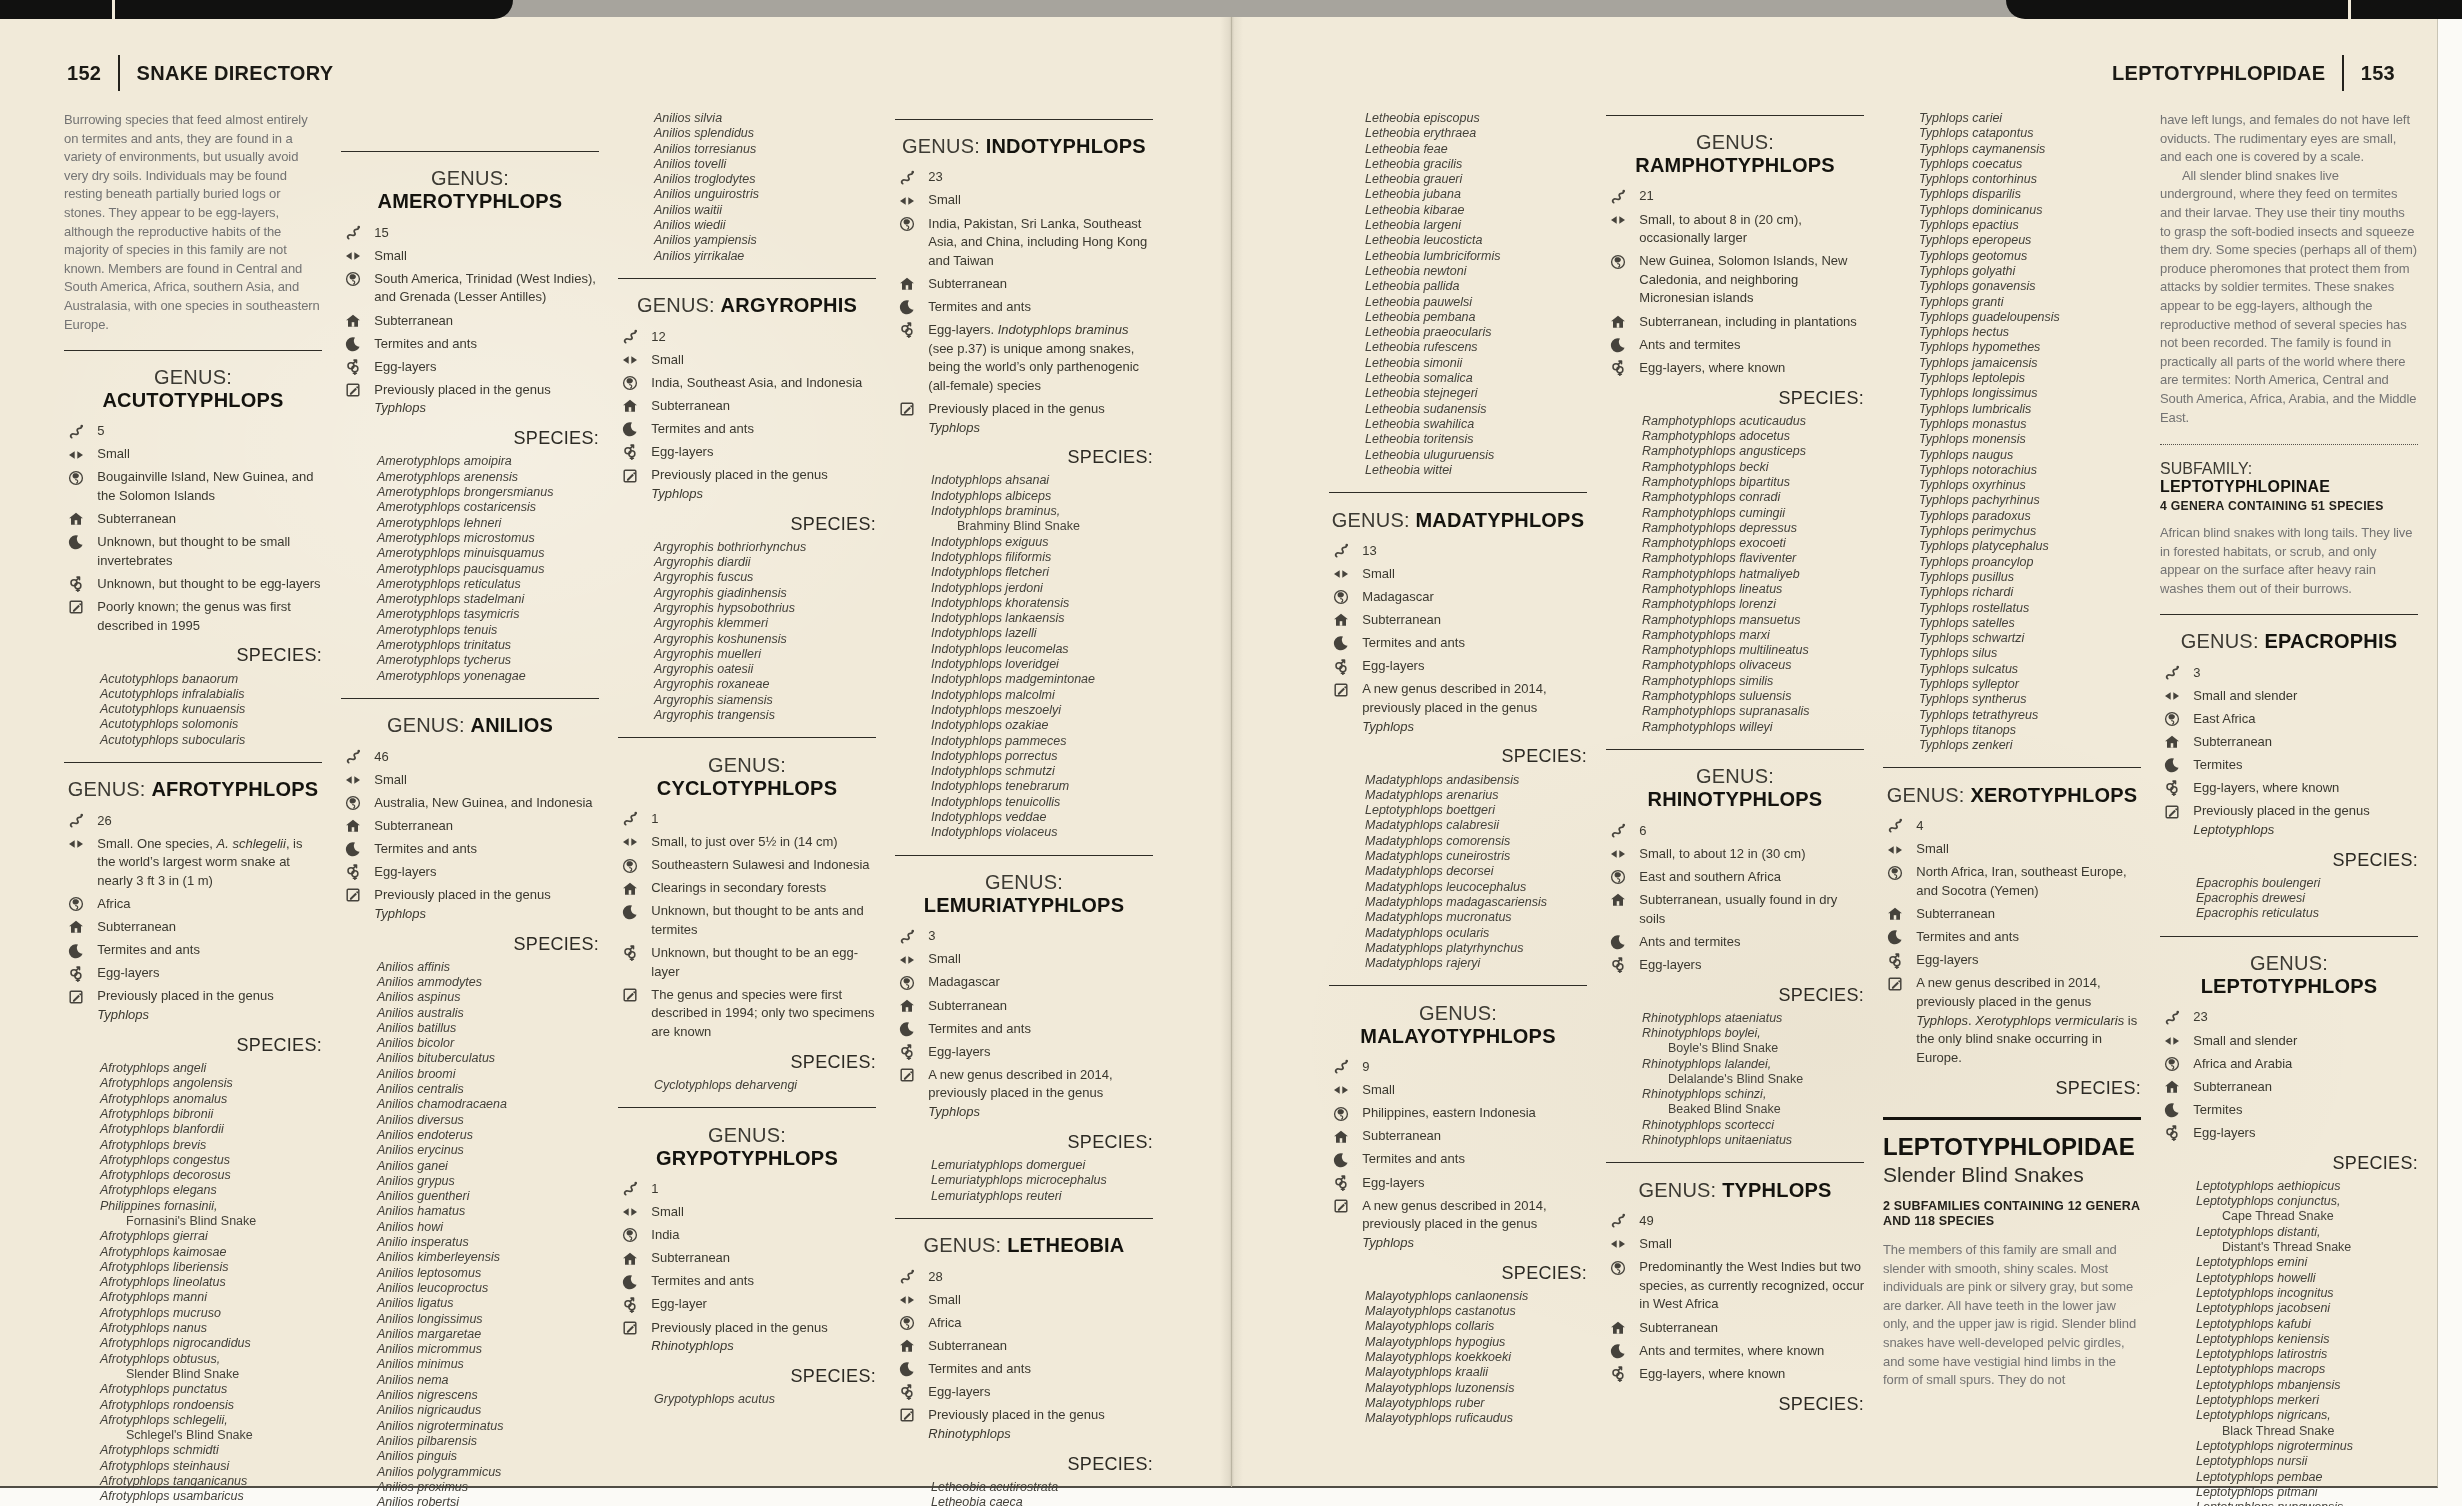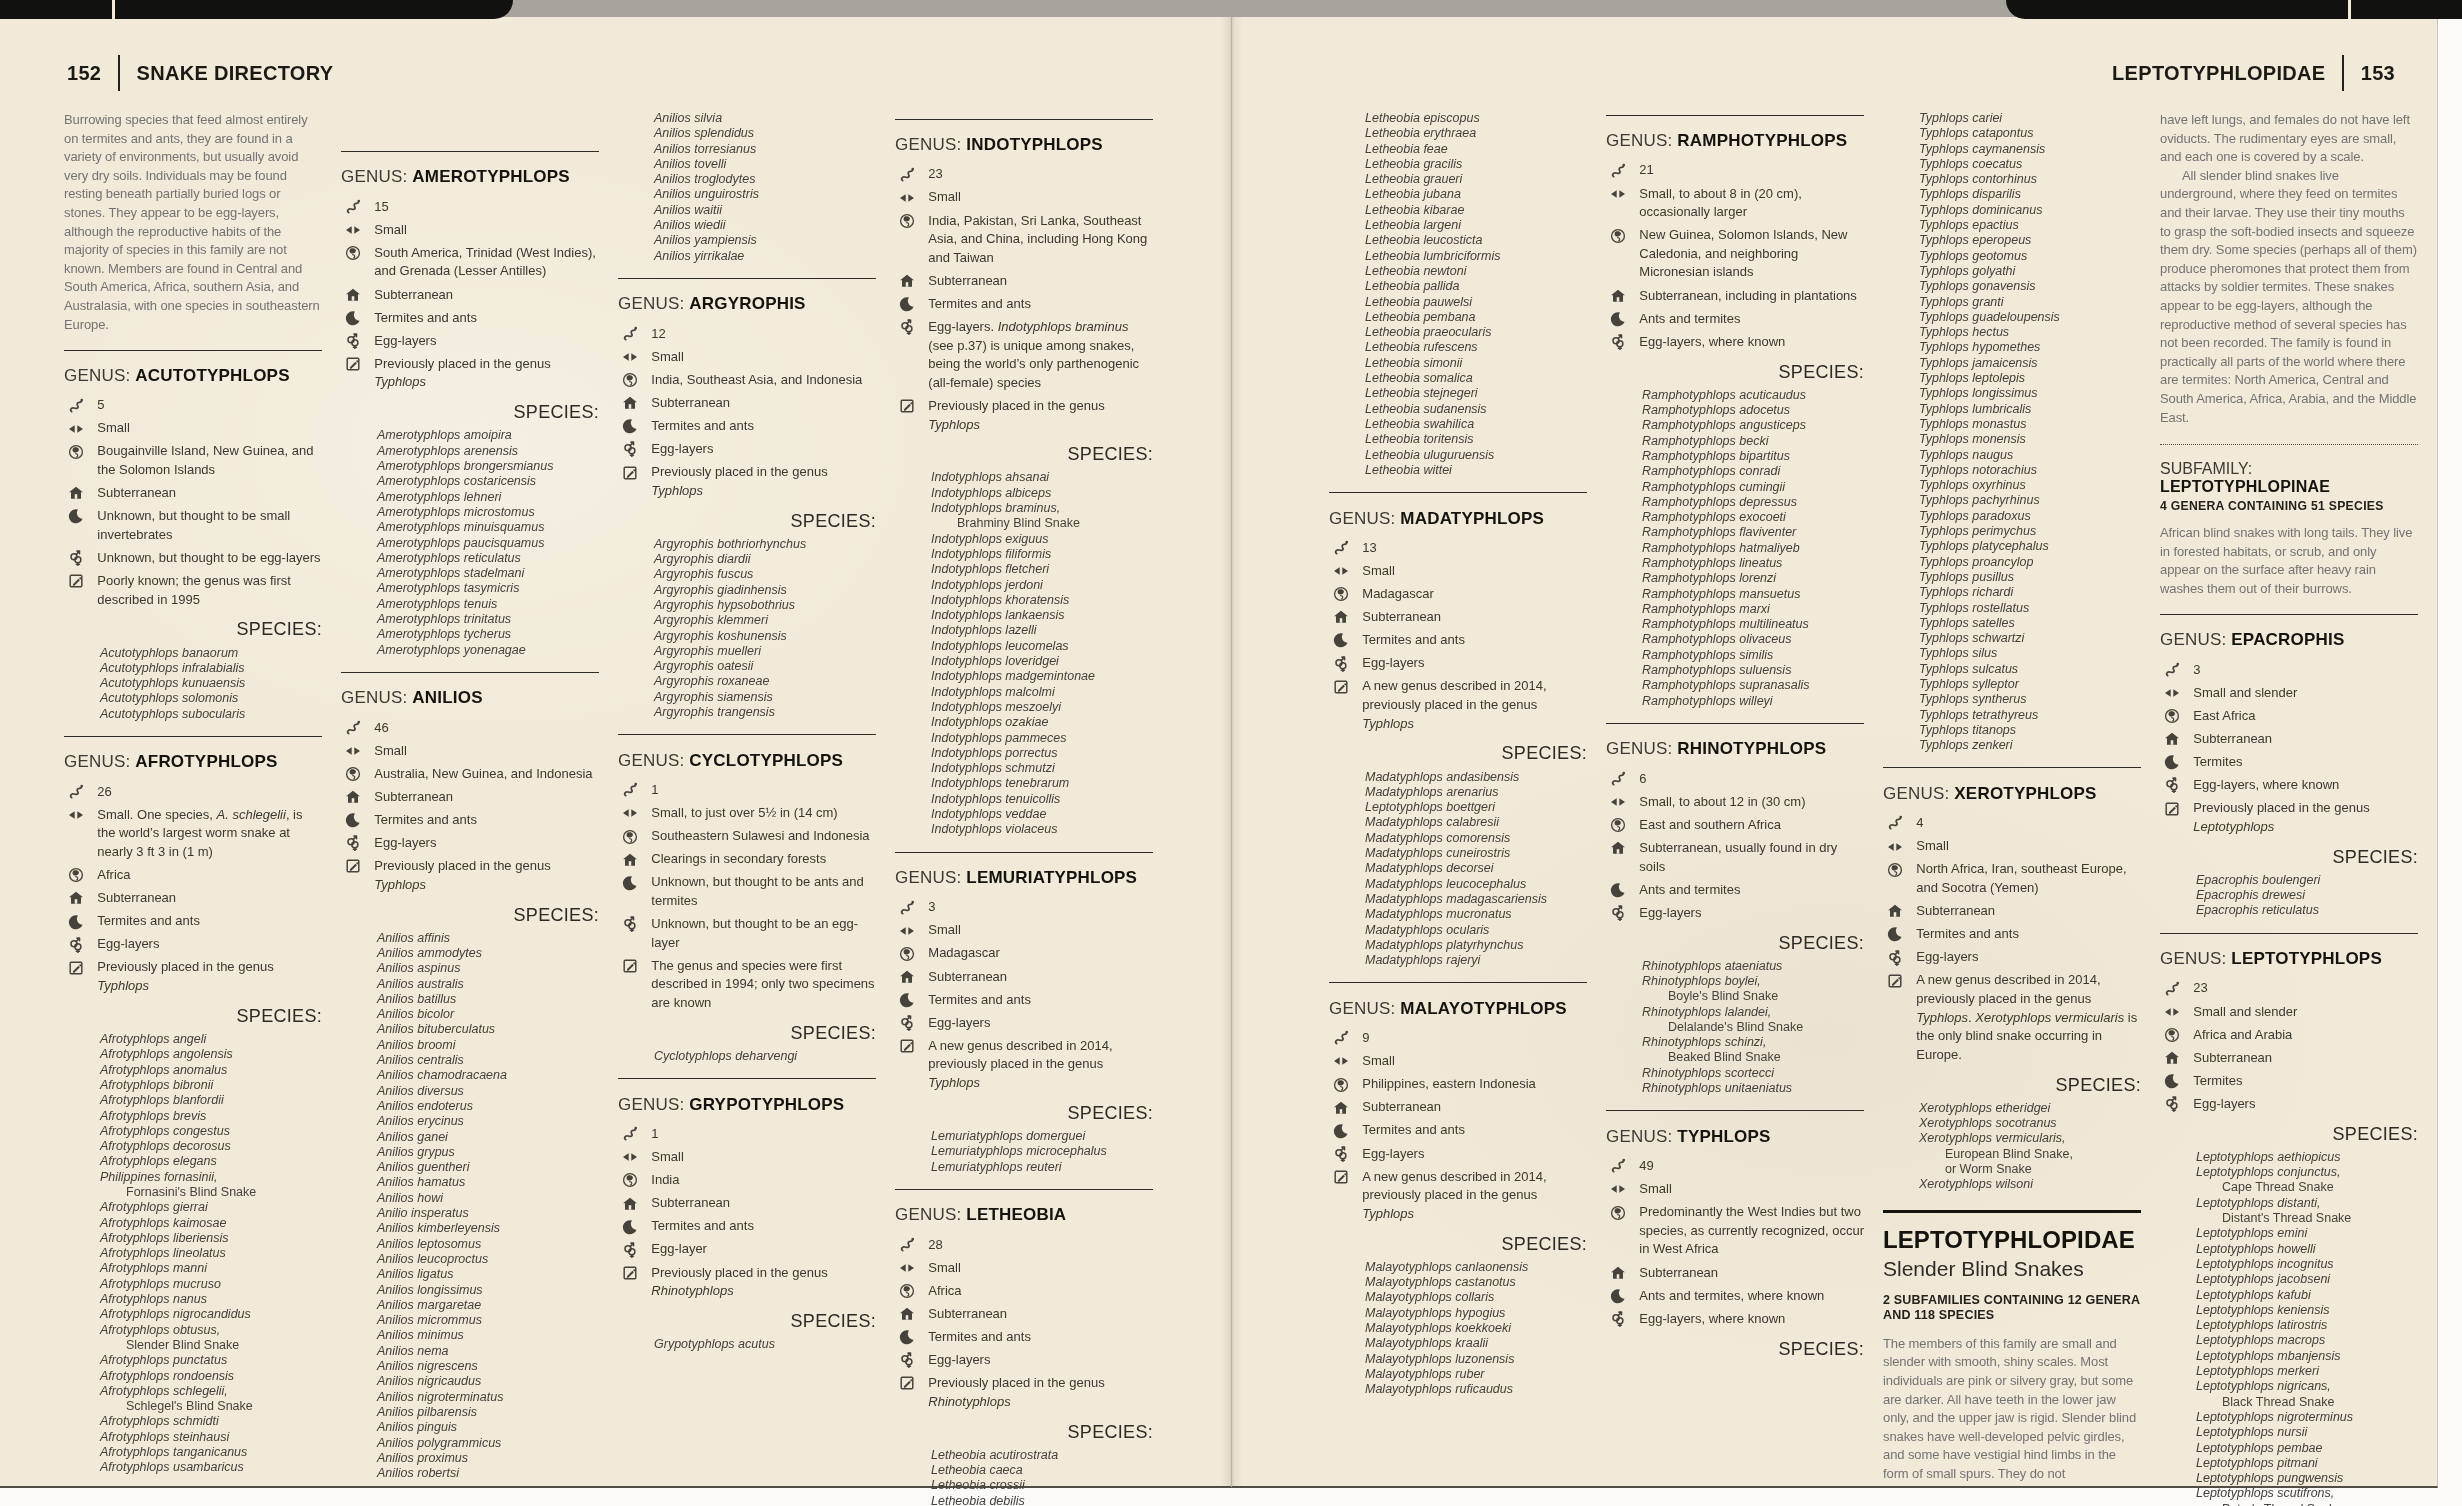--- a/index.html
+++ b/index.html
@@ -37,21 +37,21 @@
   .hdr-divider{width:1.9px;height:36px;background:#23211c;}
   .col{position:absolute;top:111px;width:258px;color:#3a382f;}
   .c0{left:64px;} .c1{left:341px;padding-top:40px;} .c2{left:618px;} .c3{left:895px;padding-top:7.7px;}
   .c4{left:1329px;} .c5{left:1606px;padding-top:3.8px;} .c6{left:1883px;} .c7{left:2160px;}
   p.intro{font-size:13px;line-height:18.6px;letter-spacing:-0.1px;color:#737373;margin:0 0 15.4px;}
   p.intro.indent{text-indent:22px;margin-top:-15.4px;}
   .rule{border-top:1.6px solid #2e2c26;margin:14px 0 15.4px;}
   .col > .rule:first-child{margin-top:0;}
   .rule.thick{border-top:3.8px solid #15130e;margin:18px 0 13px;}
   .rule.dotted{border-top:0;height:0;border-bottom:1.9px dotted #55524a;margin:16.7px 0 15.4px;}
-  h3.genus-h{font-size:17px;margin:0 0 10.3px;font-weight:400;letter-spacing:0.2px;color:#3c3a33;}
+  h3.genus-h{font-size:20px;margin:0 0 10.3px;font-weight:400;letter-spacing:0.2px;color:#3c3a33;text-align:center;}
   h3.genus-h .g-name{font-weight:700;color:#14130e;}
   ul.traits{list-style:none;margin:0 0 6.4px;padding:0;}
   ul.traits li{display:flex;gap:10.3px;margin:0 0 4.5px;font-size:13px;line-height:18.6px;color:#3a382f;}
   .t-icon{flex:0 0 23px;display:flex;justify-content:center;align-items:flex-start;padding-top:1.3px;color:#46433c;}
   .t-icon svg{width:16px;height:16px;display:block;}
   .t-text{flex:1;}
   .t-text i{font-style:italic;}
   .sp-label{font-size:18px;letter-spacing:0.3px;color:#2c2a24;margin:10.3px 0 5.1px;text-align:right;}
   ul.species{list-style:none;margin:0 0 5.1px;padding:0 0 0 36px;}
   ul.species li{font-size:12.5px;line-height:15.3px;font-style:italic;color:#43413a;}
@@ -1524,28 +1524,20 @@
               <svg viewBox="0 0 24 24" aria-hidden="true">
                 <rect x="3.3" y="3.3" width="17.4" height="17.4" rx="1.5" fill="none" stroke="currentColor" stroke-width="2.2"></rect>
                 <path d="m7.4 16.9 8.3-8.3 2.1 2.1-8.3 8.3H7.4Z" fill="currentColor"></path>
                 <path d="m16.6 7.7 1.6-1.6 2.1 2.1-1.6 1.6Z" fill="currentColor"></path>
               </svg>
             </span>
             <span class="t-text">A new genus described in 2014, previously placed in the genus <i>Typhlops</i>. <i>Xerotyphlops vermicularis</i> is the only blind snake occurring in Europe.</span>
           </li>
         </ul>
         <div class="sp-label">SPECIES:</div>
-        <ul class="species">
-          <li class="sp-item">Xerotyphlops etheridgei</li>
-          <li class="sp-item">Xerotyphlops socotranus</li>
-          <li class="sp-item">Xerotyphlops vermicularis,</li>
-          <li class="sp-item common">European Blind Snake,</li>
-          <li class="sp-item common">or Worm Snake</li>
-          <li class="sp-item">Xerotyphlops wilsoni</li>
-        </ul>
       </section>
       <div class="rule thick"></div>
       <h2 class="fam-title">LEPTOTYPHLOPIDAE</h2>
       <div class="fam-sub">Slender Blind Snakes</div>
       <div class="fam-meta">2 SUBFAMILIES CONTAINING 12 GENERA AND 118 SPECIES</div>
       <p class="intro">The members of this family are small and slender with smooth, shiny scales. Most individuals are pink or silvery gray, but some are darker. All have teeth in the lower jaw only, and the upper jaw is rigid. Slender blind snakes have well-developed pelvic girdles, and some have vestigial hind limbs in the form of small spurs. They do not</p>
     </div>
     <div class="col c7">
       <p class="intro">have left lungs, and females do not have left oviducts. The rudimentary eyes are small, and each one is covered by a scale.</p>
       <p class="intro indent">All slender blind snakes live underground, where they feed on termites and their larvae. They use their tiny mouths to grasp the soft-bodied insects and squeeze them dry. Some species (perhaps all of them) produce pheromones that protect them from attacks by soldier termites. These snakes appear to be egg-layers, although the reproductive method of several species has not been recorded. The family is found in practically all parts of the world where there are termites: North America, Central and South America, Africa, Arabia, and the Middle East.</p>

